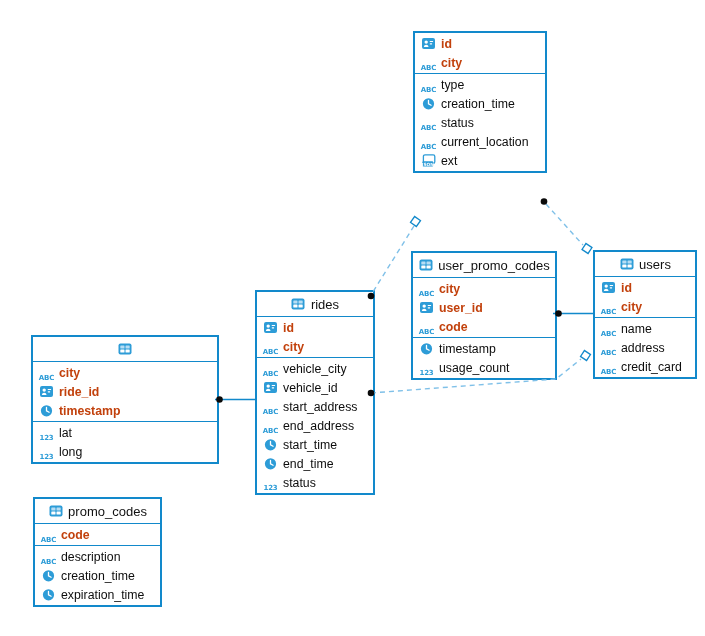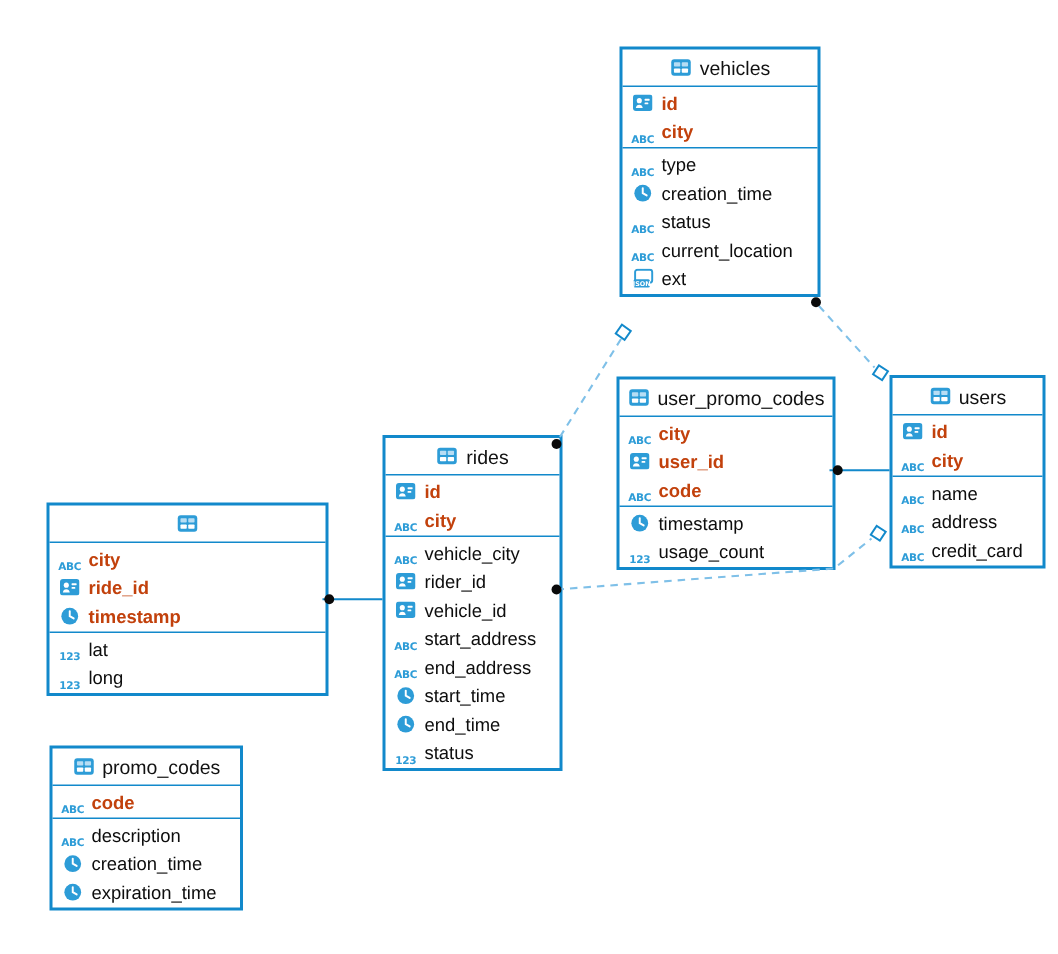--- a/index.html
+++ b/index.html
@@ -20,32 +20,20 @@
   .sol{stroke:#1289CB;stroke-width:1.4;fill:none;}
   .dot{fill:#0a0a0a;}
   .sq{fill:#fff;stroke:#1289CB;stroke-width:1.3;}
 </style>
 </head>
 <body>
 
 <div id="canvas">
 
   <div class="t" style="left:413px;top:31px;width:130px;">
-    <div class="th">
-      <span class="ic">
-          <svg width="14" height="12" viewBox="0 0 14 12">
-            <rect x=".5" y=".5" width="13" height="11" rx="2" fill="#2D9CD7"></rect>
-            <rect x="2.3" y="2.5" width="4.2" height="2.9" rx=".5" fill="#B7DDF4"></rect>
-            <rect x="7.5" y="2.5" width="4.2" height="2.9" rx=".5" fill="#B7DDF4"></rect>
-            <rect x="2.3" y="6.6" width="4.2" height="2.9" rx=".5" fill="#fff"></rect>
-            <rect x="7.5" y="6.6" width="4.2" height="2.9" rx=".5" fill="#fff"></rect>
-          </svg>
-        </span>
-      <span>vehicles</span>
-    </div>
     <div class="sec k">
       <div class="r key">
           <span class="ic">
             <svg width="13" height="11" viewBox="0 0 13 11">
               <rect width="13" height="11" rx="2" fill="#2D9CD7"></rect>
               <circle cx="4.2" cy="4.1" r="1.7" fill="#fff"></circle>
               <path d="M1.9 9c.1-1.4 1.1-2.2 2.3-2.2 1.2 0 2.2.8 2.3 2.2z" fill="#fff"></path>
               <rect x="7.7" y="2.9" width="3.4" height="1.2" rx=".4" fill="#fff"></rect>
               <rect x="7.7" y="5.3" width="2.5" height="1.2" rx=".4" fill="#fff"></rect>
             </svg>
@@ -247,32 +235,20 @@
           </span>
           <span class="lb">city</span>
         </div>
     </div>
     <div class="sec">
       <div class="r">
           <span class="ic">
             <span class="tg">ABC</span>
           </span>
           <span class="lb">vehicle_city</span>
-        </div>
-      <div class="r">
-          <span class="ic">
-            <svg width="13" height="11" viewBox="0 0 13 11">
-              <rect width="13" height="11" rx="2" fill="#2D9CD7"></rect>
-              <circle cx="4.2" cy="4.1" r="1.7" fill="#fff"></circle>
-              <path d="M1.9 9c.1-1.4 1.1-2.2 2.3-2.2 1.2 0 2.2.8 2.3 2.2z" fill="#fff"></path>
-              <rect x="7.7" y="2.9" width="3.4" height="1.2" rx=".4" fill="#fff"></rect>
-              <rect x="7.7" y="5.3" width="2.5" height="1.2" rx=".4" fill="#fff"></rect>
-            </svg>
-          </span>
-          <span class="lb">rider_id</span>
         </div>
       <div class="r">
           <span class="ic">
             <svg width="13" height="11" viewBox="0 0 13 11">
               <rect width="13" height="11" rx="2" fill="#2D9CD7"></rect>
               <circle cx="4.2" cy="4.1" r="1.7" fill="#fff"></circle>
               <path d="M1.9 9c.1-1.4 1.1-2.2 2.3-2.2 1.2 0 2.2.8 2.3 2.2z" fill="#fff"></path>
               <rect x="7.7" y="2.9" width="3.4" height="1.2" rx=".4" fill="#fff"></rect>
               <rect x="7.7" y="5.3" width="2.5" height="1.2" rx=".4" fill="#fff"></rect>
             </svg>

